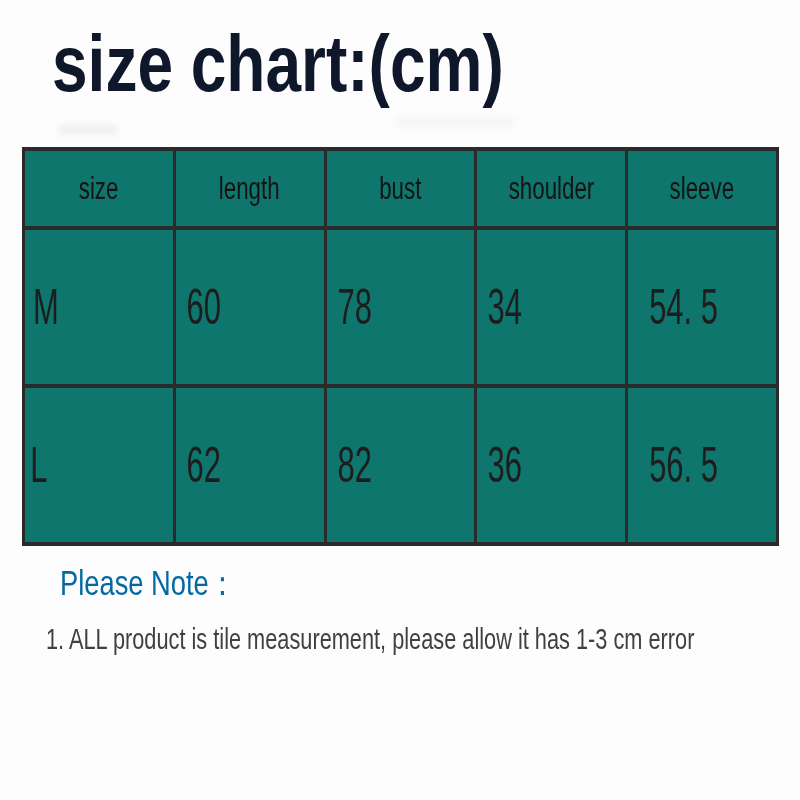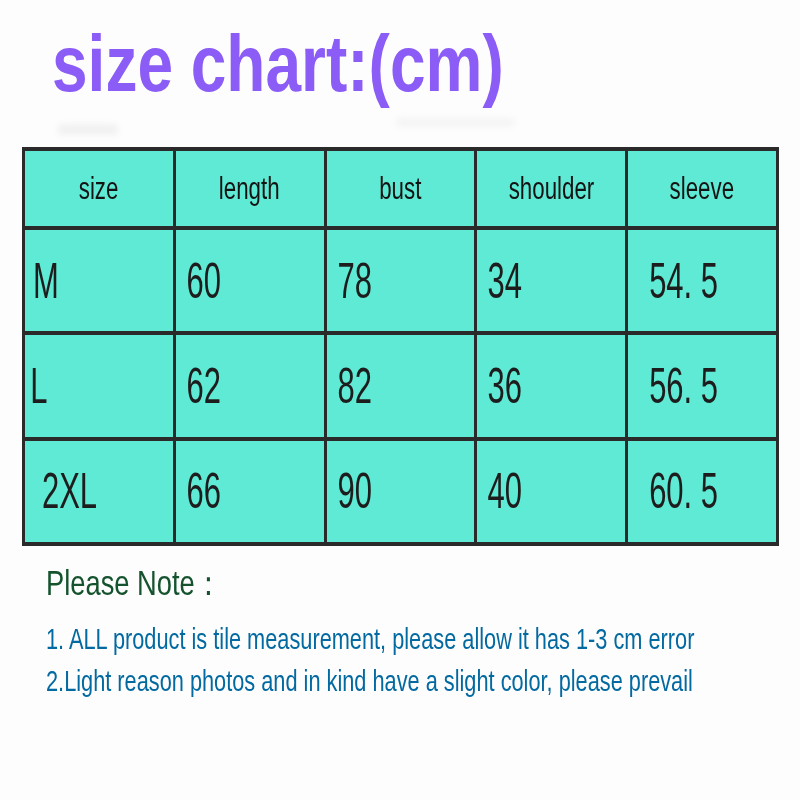--- a/index.html
+++ b/index.html
@@ -23,21 +23,21 @@
   }
 
   
   #title {
     position: absolute;
     left: 52px;
     top: 24px;
     font-size: 80px;
     font-weight: 700;
     line-height: 1.0;
-    color: #8b5cf6;
+    color: #0f172a;
     letter-spacing: 0px;
   }
   #title .cx { transform: scaleX(0.80); transform-origin: 0 50%; }
 
   
   .smudge {
     position: absolute;
     background: #8a8a8a;
     opacity: 0.10;
     filter: blur(3px);
@@ -57,21 +57,21 @@
     table-layout: fixed;
   }
   #size-table col { width: 20%; }
   #size-table th,
   #size-table td {
     border: 3px solid #2a2a2a;
     border-top-width: 4px;
     border-bottom-width: 4px;
     vertical-align: middle;
     padding: 0;
-    background: #5eead4;
+    background: #0f766e;
   }
   #size-table thead tr { height: 79px; }
   #size-table tbody tr { height: 80px; }
   #size-table th {
     font-size: 31px;
     font-weight: 400;
     color: #131313;
   }
   #size-table th .cx { transform: scaleX(0.72); }
   #size-table td {
@@ -84,28 +84,29 @@
   
   #notes {
     position: absolute;
     left: 46px;
     top: 560px;
     width: 740px;
   }
   #note-heading {
     font-size: 35px;
     line-height: 46px;
-    color: #14532d;
+    color: #0369a1;
     margin-bottom: 12px;
+    margin-left: 14px;
   }
   #note-heading .cx { transform: scaleX(0.78); transform-origin: 0 50%; }
   .note-line {
     font-size: 29px;
     line-height: 42px;
-    color: #0369a1;
+    color: #404040;
   }
   .note-line .cx { transform: scaleX(0.75); transform-origin: 0 50%; }
 </style>
 </head>
 <body>
 
 <div id="page">
 
   <div id="title">
     <span class="cx">size chart:(cm)</span>
@@ -139,35 +140,25 @@
         <td><span class="cx">34</span></td>
         <td><span class="cx">54. 5</span></td>
       </tr>
       <tr>
         <td><span class="cx">L</span></td>
         <td><span class="cx">62</span></td>
         <td><span class="cx">82</span></td>
         <td><span class="cx">36</span></td>
         <td><span class="cx">56. 5</span></td>
       </tr>
-      <tr>
-        <td><span class="cx">2XL</span></td>
-        <td><span class="cx">66</span></td>
-        <td><span class="cx">90</span></td>
-        <td><span class="cx">40</span></td>
-        <td><span class="cx">60. 5</span></td>
-      </tr>
     </tbody>
   </table>
 
   <div id="notes">
     <div id="note-heading">
       <span class="cx">Please Note：</span>
     </div>
     <div class="note-line">
       <span class="cx">1. ALL product is tile measurement, please allow it has 1-3 cm error</span>
     </div>
-    <div class="note-line">
-      <span class="cx">2.Light reason photos and in kind have a slight color, please prevail</span>
-    </div>
   </div>
 
 </div>
 
 </body></html>

